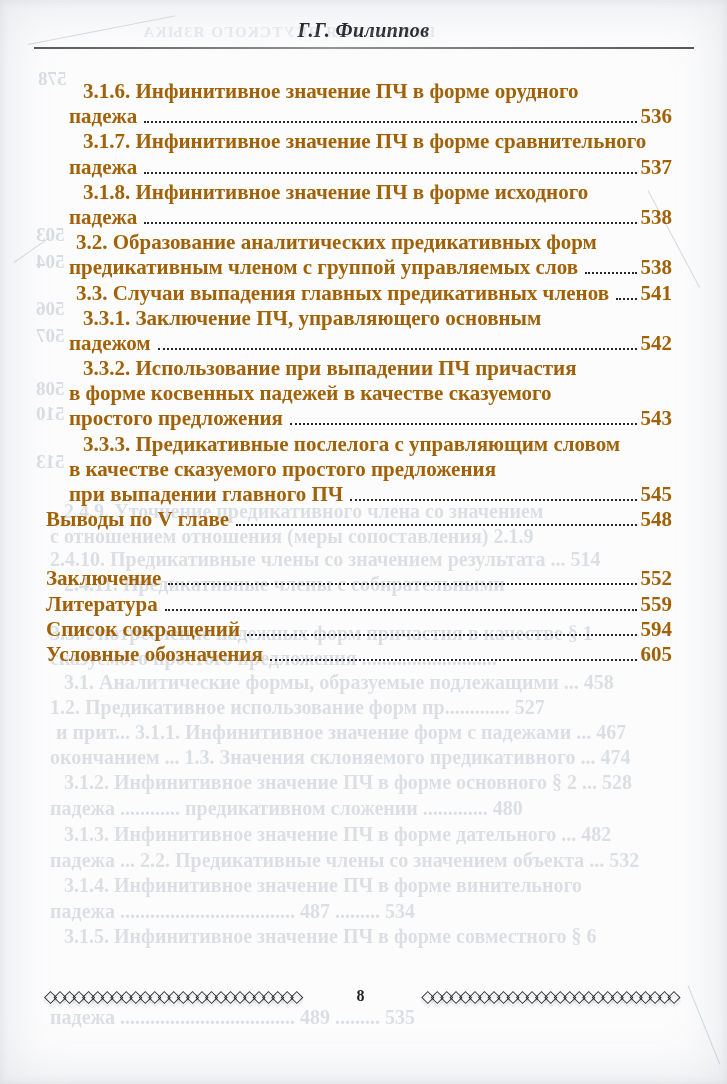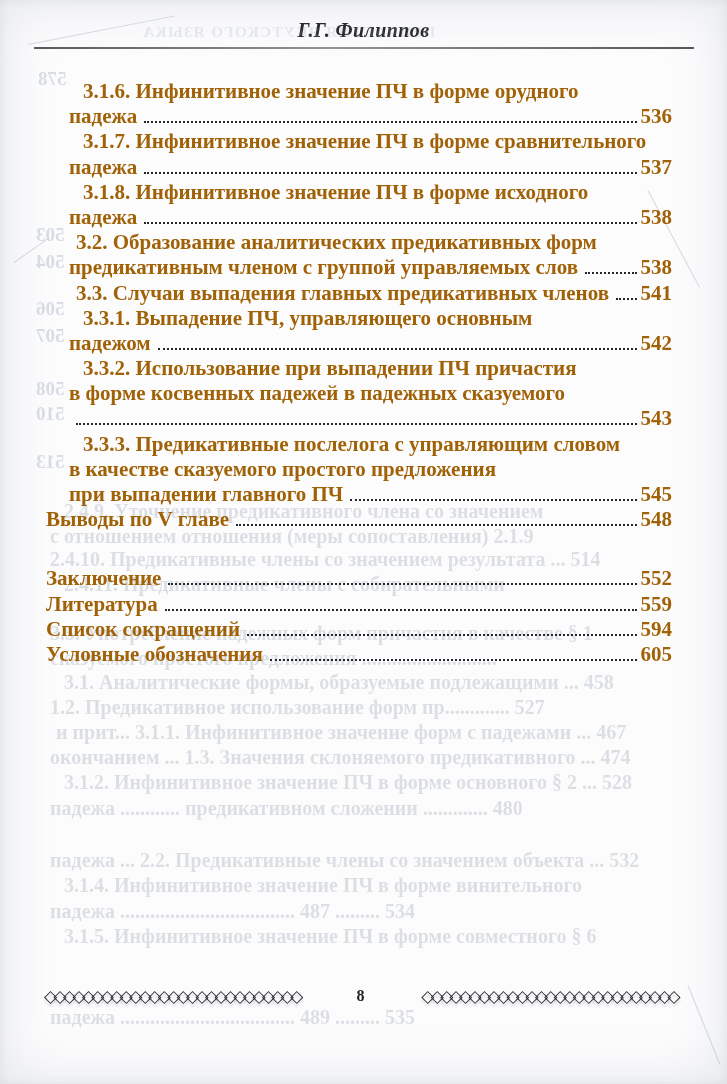--- a/index.html
+++ b/index.html
@@ -96,20 +96,21 @@
     <div class="gl" style="left:50px;top:548px">2.4.10. Предикативные члены со значением результата ... 514</div>
     <div class="gl" style="left:64px;top:573px">2.4.11. Предикативные члены с собирательными</div>
     <div class="gl" style="left:50px;top:622px">3.5. Употребление падежных форм причастия в качестве § 1</div>
     <div class="gl" style="left:50px;top:647px">сказуемого простого предложения ...........................</div>
     <div class="gl" style="left:64px;top:671px">3.1. Аналитические формы, образуемые подлежащими ... 458</div>
     <div class="gl" style="left:50px;top:696px">1.2. Предикативное использование форм пр............. 527</div>
     <div class="gl" style="left:56px;top:721px">и прит... 3.1.1. Инфинитивное значение форм с падежами ... 467</div>
     <div class="gl" style="left:50px;top:746px">окончанием ... 1.3. Значения склоняемого предикативного ... 474</div>
     <div class="gl" style="left:64px;top:771px">3.1.2. Инфинитивное значение ПЧ в форме основного § 2 ... 528</div>
     <div class="gl" style="left:50px;top:797px">падежа ............ предикативном сложении ............. 480</div>
+    <div class="gl" style="left:64px;top:823px">3.1.3. Инфинитивное значение ПЧ в форме дательного ... 482</div>
     <div class="gl" style="left:50px;top:849px">падежа ... 2.2. Предикативные члены со значением объекта ... 532</div>
     <div class="gl" style="left:64px;top:874px">3.1.4. Инфинитивное значение ПЧ в форме винительного</div>
     <div class="gl" style="left:50px;top:900px">падежа ................................... 487 ......... 534</div>
     <div class="gl" style="left:64px;top:925px">3.1.5. Инфинитивное значение ПЧ в форме совместного § 6</div>
     <div class="gl" style="left:50px;top:1006px">падежа ................................... 489 ......... 535</div>
   </div>
 
   <div class="crease c1"></div>
   <div class="crease c2"></div>
   <div class="crease c3"></div>
@@ -150,34 +151,35 @@
         <span class="tt">предикативным членом с группой управляемых слов</span>
         <span class="dots"></span>
         <span class="pg">538</span>
       </div>
     <div class="tl sec">
         <span class="tt">3.3. Случаи выпадения главных предикативных членов</span>
         <span class="dots"></span>
         <span class="pg">541</span>
       </div>
     <div class="tl sub">
-        <span class="tt">3.3.1. Выпадение ПЧ, управляющего основным</span>
+        <span class="tt">3.3.1. Заключение ПЧ, управляющего основным</span>
       </div>
     <div class="tl cont">
         <span class="tt">падежом</span>
         <span class="dots"></span>
         <span class="pg">542</span>
       </div>
     <div class="tl sub">
         <span class="tt">3.3.2. Использование при выпадении ПЧ причастия</span>
       </div>
     <div class="tl cont">
-        <span class="tt">в форме косвенных падежей в падежных сказуемого</span>
-      </div>
-    <div class="tl cont">
+        <span class="tt">в форме косвенных падежей в качестве сказуемого</span>
+      </div>
+    <div class="tl cont">
+        <span class="tt">простого предложения</span>
         <span class="dots"></span>
         <span class="pg">543</span>
       </div>
     <div class="tl sub">
         <span class="tt">3.3.3. Предикативные послелога с управляющим словом</span>
       </div>
     <div class="tl cont">
         <span class="tt">в качестве сказуемого простого предложения</span>
       </div>
     <div class="tl cont">

